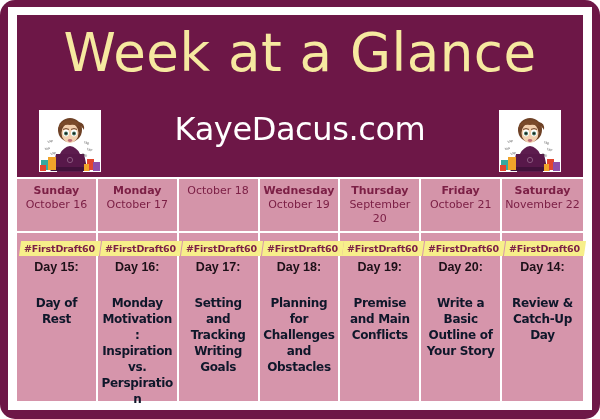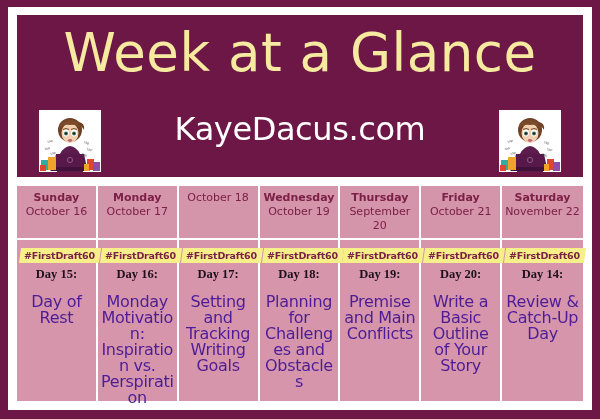--- a/index.html
+++ b/index.html
@@ -16,20 +16,21 @@
   }
 
   
   #poster {
     position: relative;
     box-sizing: border-box;
     width: 600px;
     height: 419px;
     background: #6d1747;           
     padding: 7px 8px 9px 8px;
+    border-radius: 15px;
   }
   #poster-inner {
     box-sizing: border-box;
     width: 100%;
     height: 100%;
     background: #ffffff;           
     padding: 8px 9px 9px 9px;
     display: flex;
     flex-direction: column;
   }
@@ -82,21 +83,21 @@
   .avatar.left  { left: 22px; }
   .avatar.right { right: 22px; }
   .avatar svg { display: block; width: 62px; height: 62px; }
 
   
   #calendar {
     flex: 1 1 auto;
     display: flex;
     flex-direction: column;
     background: #ffffff;
-    padding-top: 9px;
+    padding-top: 2px;
     min-height: 0;
   }
   .cal-row {
     display: flex;
     width: 100%;
   }
   .cal-col {
     box-sizing: border-box;
     width: 14.2857%;
     border-right: 2px solid #ffffff;
@@ -145,32 +146,32 @@
     font-weight: bold;
     padding: 1px 5px 1px 4px;
     letter-spacing: -0.2px;
     white-space: nowrap;
     transform: skewX(-8deg);
     margin-bottom: 3px;
   }
   .tag > span { display: inline-block; transform: skewX(8deg); }
   .day-num {
     color: #1d1018;
-    font-family: Liberation Serif, serif;
+    font-family: Liberation Sans, sans-serif;
     font-size: 12.5px;
     line-height: 17px;
     font-weight: bold;
-    margin-bottom: 11px;
+    margin-bottom: 19px;
   }
   .day-topic {
-    color: #4c1d95;
-    font-family: "DejaVu Sans", sans-serif;
-    font-size: 16px;
+    color: #0f172a;
+    font-family: "DejaVu Sans", sans-serif;
+    font-size: 12px;
     line-height: 16px;
-    font-weight: normal;
+    font-weight: bold;
     letter-spacing: -0.3px;
     word-wrap: break-word;
   }
 </style>
 </head>
 <body>
 
 <div id="poster">
   <div id="poster-inner">
 

